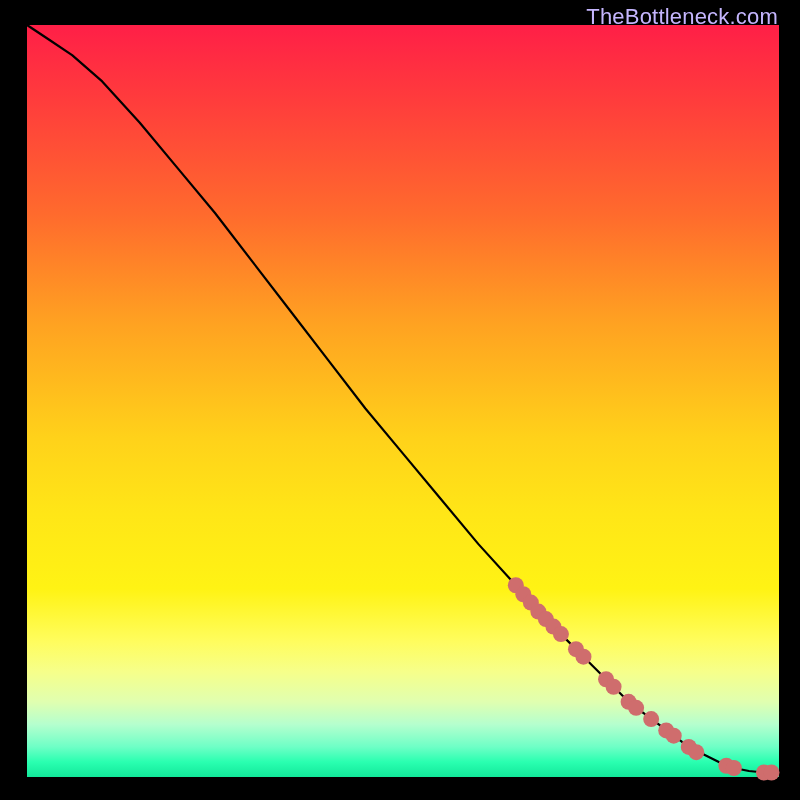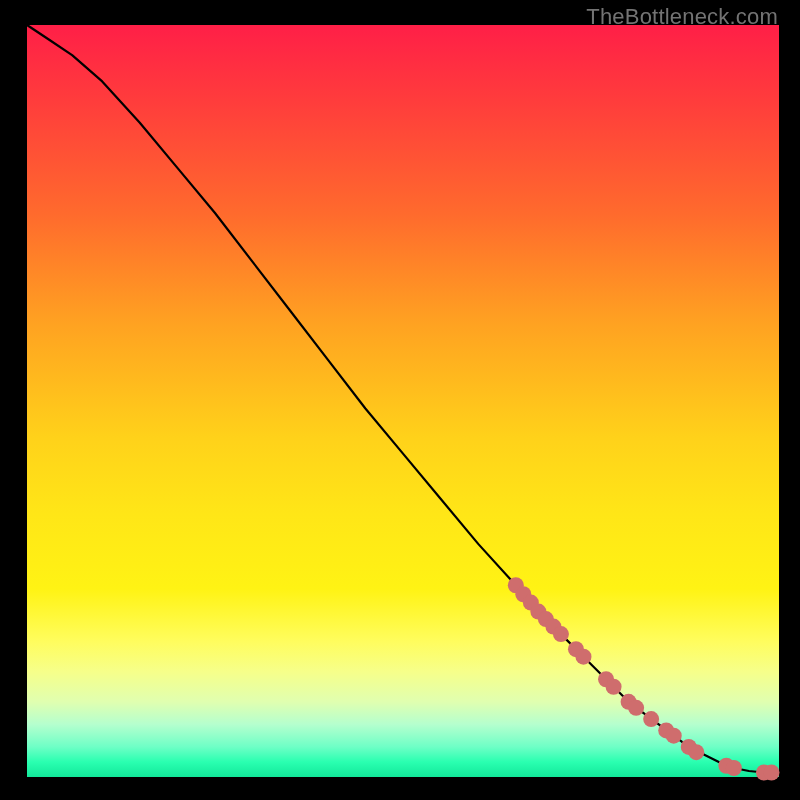--- a/index.html
+++ b/index.html
@@ -38,21 +38,21 @@
       #b5ffce 93%,
       #6effc6 96%,
       #2affb0 98%,
       #12e89a 100%
     );
   }
   .watermark {
     position: absolute;
     top: 4px;
     right: 22px;
-    color: #737373;
+    color: #c4b5fd;
     font-size: 22px;
     font-weight: 500;
     letter-spacing: 0.2px;
   }
   svg.curve {
     position: absolute;
     left: 0;
     top: 0;
     width: 752px;
     height: 752px;

